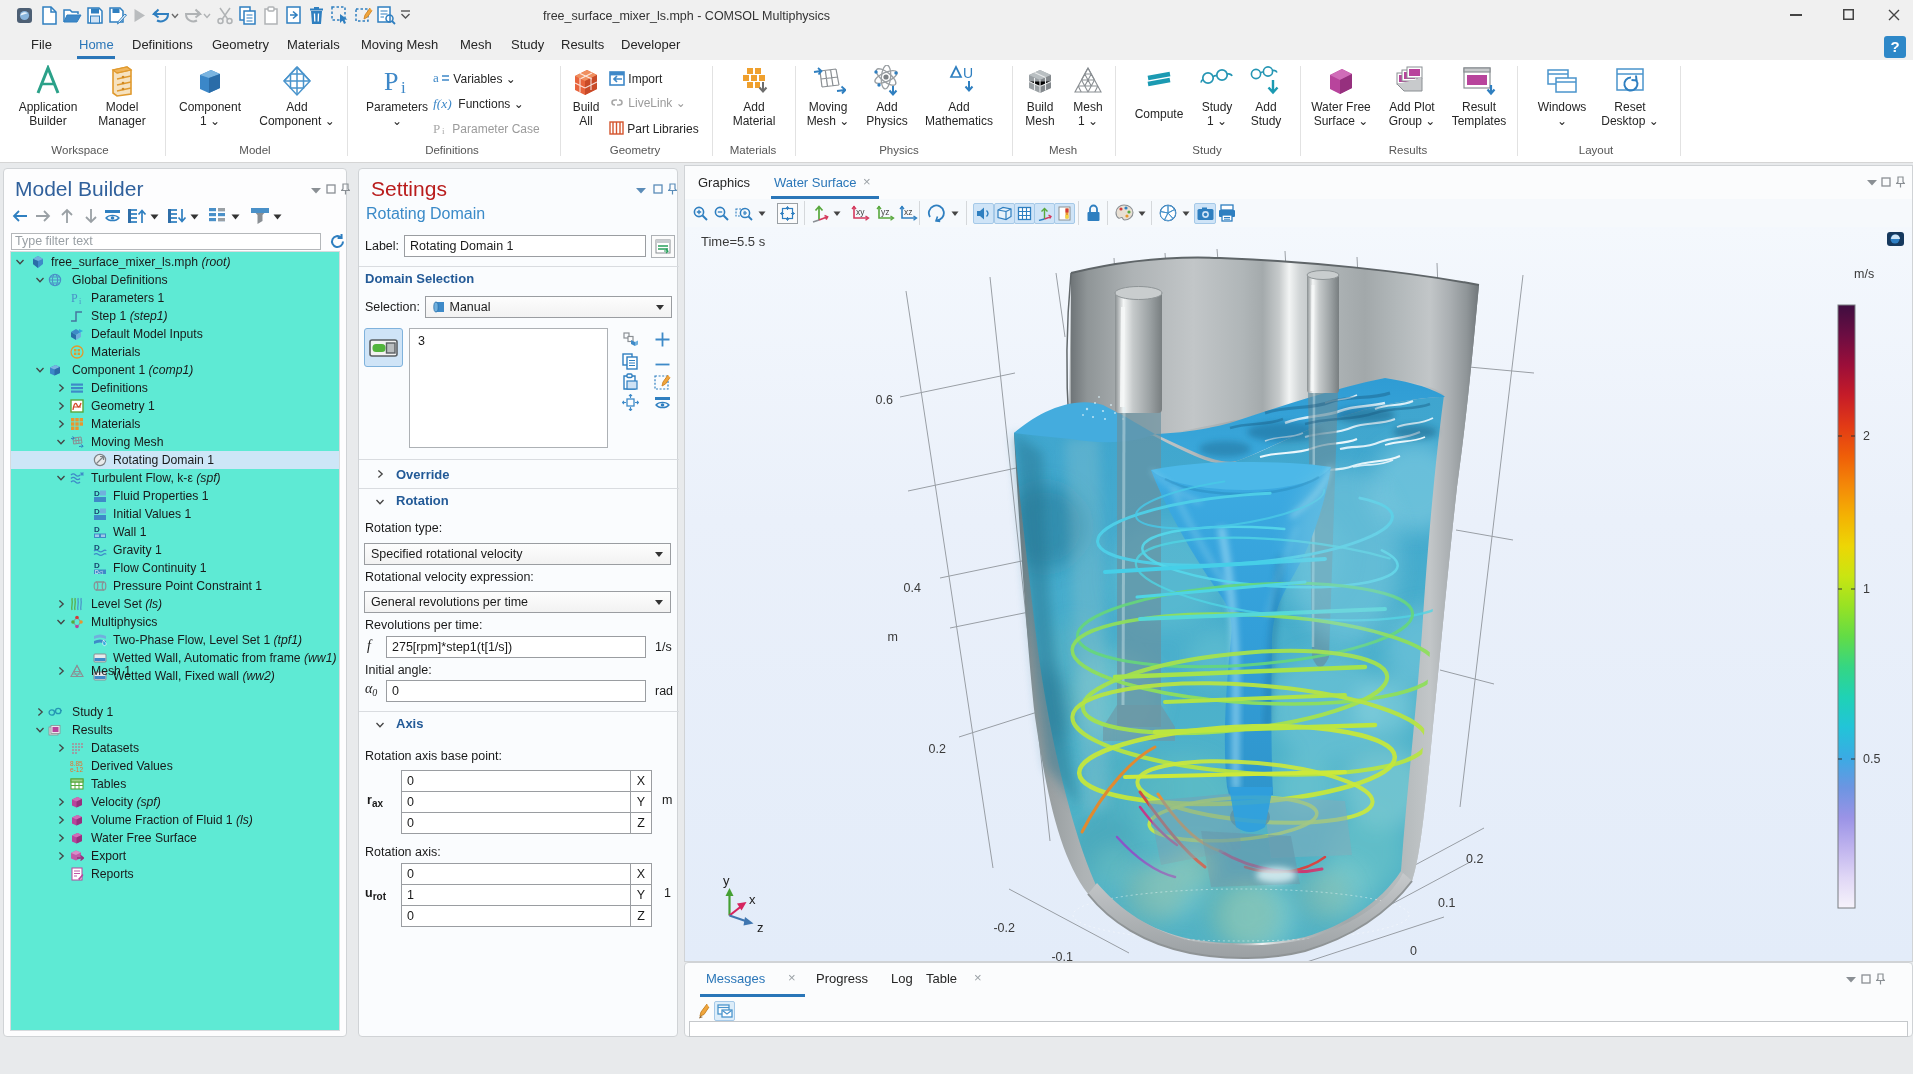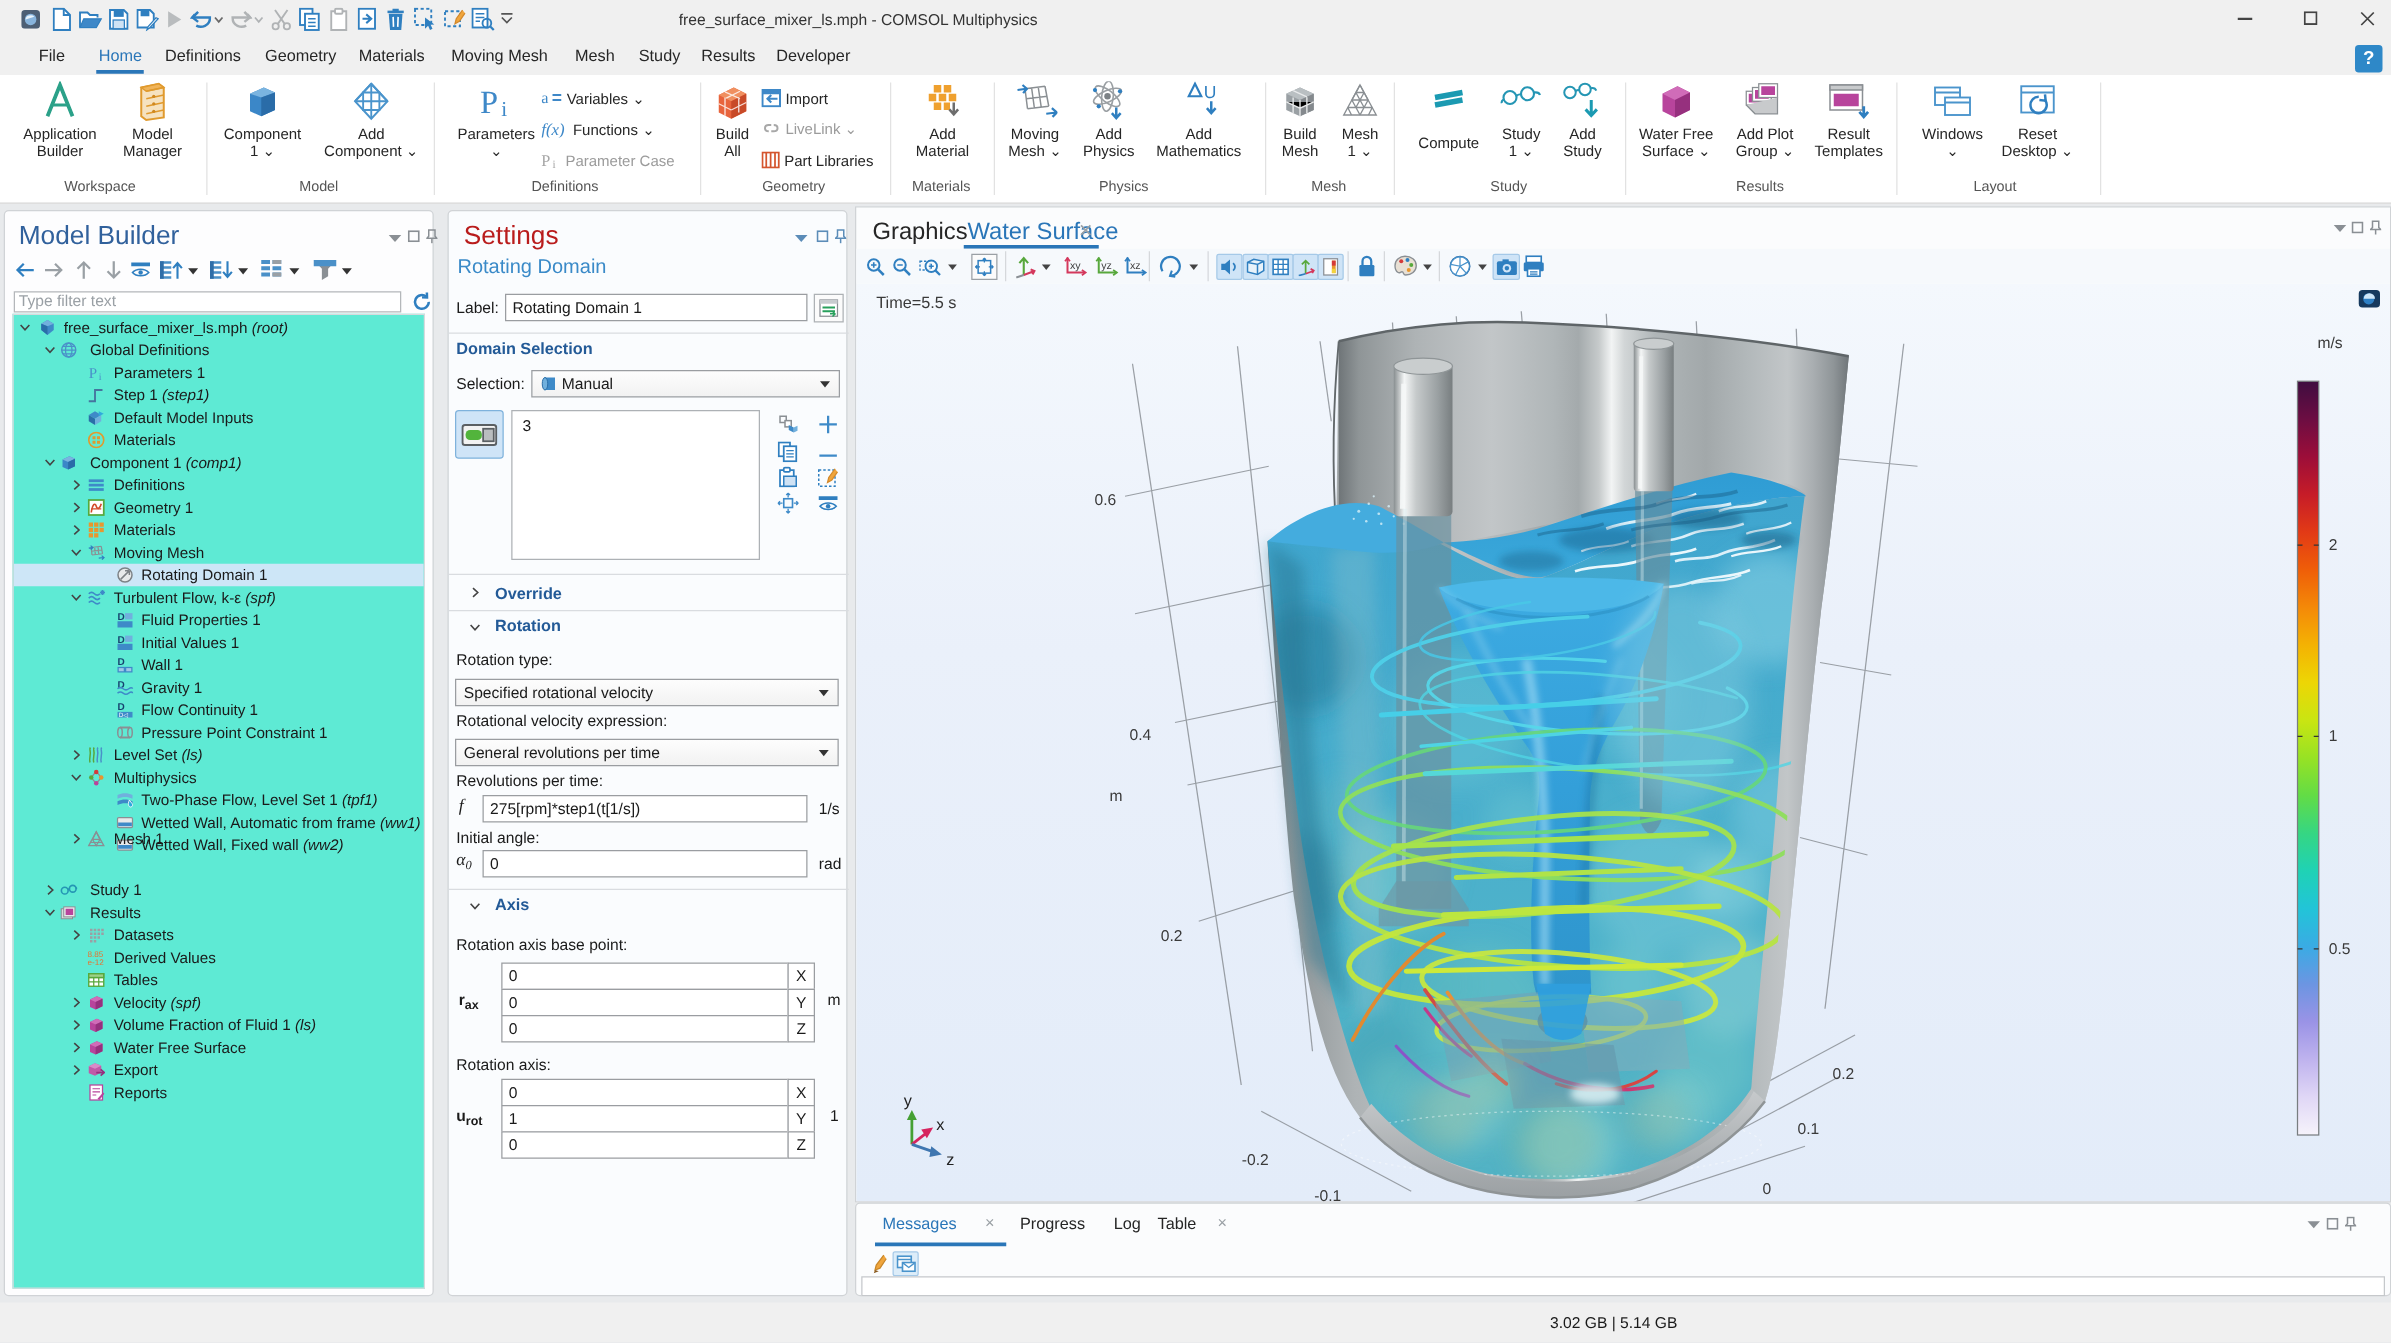--- a/index.html
+++ b/index.html
@@ -36,21 +36,21 @@
 #set{left:358px;top:168px;width:320px;height:869px;background:#fafcfe;font-size:12.5px;color:#1a1a1a}
 #set .ptitle{position:absolute;left:12px;top:8px;color:#b91c1c}
 .sechead{position:absolute;font-size:13px;font-weight:bold;color:#235a97}
 .inp{position:absolute;background:#fff;border:1px solid #9a9da1;font-size:12.5px;color:#1a1a1a;line-height:20px;padding-left:5px;white-space:nowrap}
 .drop{position:absolute;background:linear-gradient(#fdfdfd,#f2f2f2);border:1px solid #9a9da1;font-size:12.5px;line-height:20px;padding-left:6px}
 .drop .dar{position:absolute;right:7px;top:8px;width:0;height:0;border-left:4.5px solid transparent;border-right:4.5px solid transparent;border-top:5px solid #333}
 .hsep{position:absolute;left:0;width:320px;height:1px;background:#d9dce0}
 .xyz{position:absolute;width:22px;background:#fff;border:1px solid #9a9da1;font-size:12.5px;line-height:20px;text-align:center}
 
 #gfx{left:684px;top:165px;width:1229px;height:797px;background:#fbfcfd;border:1px solid #d0d3d6;border-radius:0}
-#gtabs{position:absolute;left:0;top:0;width:100%;height:33px;font-size:19px;color:#262626}
+#gtabs{position:absolute;left:0;top:0;width:100%;height:33px;font-size:13px;color:#262626}
 #gtoolbar{position:absolute;left:0;top:33px;width:100%;height:28px;background:#f6f9fc}
 #gcanvas{position:absolute;left:0;top:61px;width:1227px;height:734px}
 
 #msg{left:684px;top:962px;width:1229px;height:75px;background:#fbfcfd;border:1px solid #d0d3d6;font-size:13px;color:#262626}
 
 #status{position:absolute;left:0;top:1042px;width:1913px;height:32px;background:#f0f0f0;font-size:12.5px;color:#1a1a1a}
 </style></head><body>
 <svg width="0" height="0" style="position:absolute">
     <defs>
 <symbol id="i-gem" viewBox="0 0 14 14">
@@ -1561,16 +1561,13 @@
         <path d="M1 1 L6 6.5 L11 1 Z" fill="#8a8f94"></path>
       </svg>
     <svg class="abs" style="left:1176px;top:11px" width="10" height="10" viewBox="0 0 10 10">
         <rect x="1" y="1" width="8" height="8" fill="none" stroke="#8a8f94" stroke-width="1.3"></rect>
       </svg>
     <svg class="abs" style="left:1191px;top:10px" width="9" height="12" viewBox="0 0 9 12">
         <path d="M2 1 L7 1 L7 6 L8.5 7.5 L0.5 7.5 L2 6 Z M4.5 7.5 L4.5 11.5" stroke="#8a8f94" stroke-width="1.2" fill="none"></path>
       </svg>
     <div class="abs" style="left:4px;top:58px;right:4px;height:16px;background:#fff;border:1px solid #c5c8cb"></div>
   </div>
-  <div id="status">
-      <span class="abs" style="left:1240px;top:9px">3.02 GB | 5.14 GB</span>
-    </div>
 </div>
 
 </body></html>

